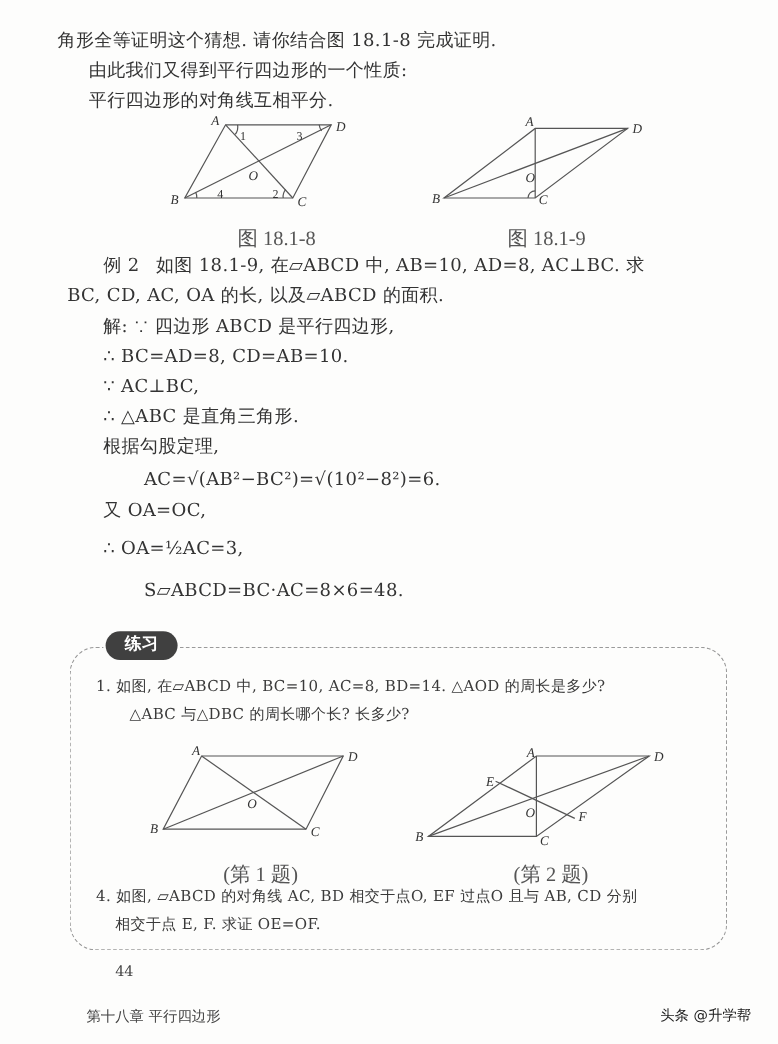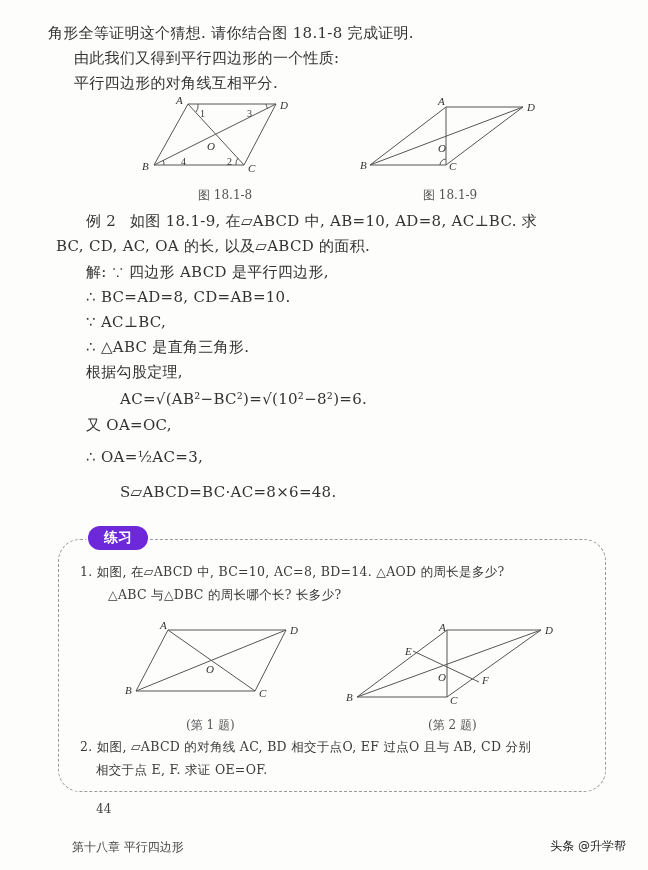--- a/index.html
+++ b/index.html
@@ -3,28 +3,28 @@
 <meta charset="utf-8">
 <style>
   html, body { margin:0; padding:0; }
   body {
     width:648px; height:870px; background:#fdfdfc; position:relative; overflow:hidden;
     font-family:"DejaVu Serif","Liberation Serif",serif; color:#333;
   }
   .line { position:absolute; font-size:15px; white-space:nowrap; line-height:20px; letter-spacing:0.3px; }
   .sm { font-size:12.5px; color:#3a3a3a; }
   svg { position:absolute; left:0; top:0; }
-  .cap { position:absolute; font-size:12px; color:#555; white-space:nowrap; }
+  .cap { position:absolute; font-size:17px; color:#555; white-space:nowrap;font-family:Liberation Serif, serif; }
   .box {
     position:absolute; left:58px; top:539px; width:546px; height:251px;
     border:1.5px dashed #9a9a9a; border-radius:22px;
   }
   .badge {
     position:absolute; left:88px; top:526px; width:60px; height:24px; border-radius:12px;
-    background:#6d28d9; color:#fff; font-size:14px; font-weight:bold; text-align:center; line-height:24px;
+    background:#404040; color:#fff; font-size:14px; font-weight:bold; text-align:center; line-height:24px;
     font-family:Liberation Serif, serif; box-shadow:0 0 0 2px #fdfdfc;
   }
   .footer { position:absolute; font-size:12px; color:#444; white-space:nowrap; }
   .wm { position:absolute; right:22px; top:838px; font-size:12px; color:#222; font-family:"DejaVu Sans",sans-serif; }
 </style>
 </head>
 <body>
 
 <div class="line" style="left:48px;top:23px;">角形全等证明这个猜想. 请你结合图 18.1-8 完成证明.</div>
 <div class="line" style="left:74px;top:48px;">由此我们又得到平行四边形的一个性质:</div>
@@ -115,18 +115,18 @@
 
 <div class="box"></div>
 <div class="badge">练习</div>
 
 <div class="line sm" style="left:80px;top:562px;">1. 如图, 在▱ABCD 中, BC=10, AC=8, BD=14. △AOD 的周长是多少?</div>
 <div class="line sm" style="left:96px;top:585px;margin-left:12px;">△ABC 与△DBC 的周长哪个长? 长多少?</div>
 
 <div class="cap" style="left:186px;top:717px;">(第 1 题)</div>
 <div class="cap" style="left:428px;top:717px;">(第 2 题)</div>
 
-<div class="line sm" style="left:80px;top:737px;">2. 如图, ▱ABCD 的对角线 AC, BD 相交于点O, EF 过点O 且与 AB, CD 分别</div>
+<div class="line sm" style="left:80px;top:737px;">4. 如图, ▱ABCD 的对角线 AC, BD 相交于点O, EF 过点O 且与 AB, CD 分别</div>
 <div class="line sm" style="left:96px;top:760px;">相交于点 E, F. 求证 OE=OF.</div>
 
 <div class="footer" style="left:48px;top:802px;margin-left:48px;">44</div>
 <div class="footer" style="left:72px;top:839px;">第十八章   平行四边形</div>
 <div class="wm">头条 @升学帮</div>
 
 </body></html>

